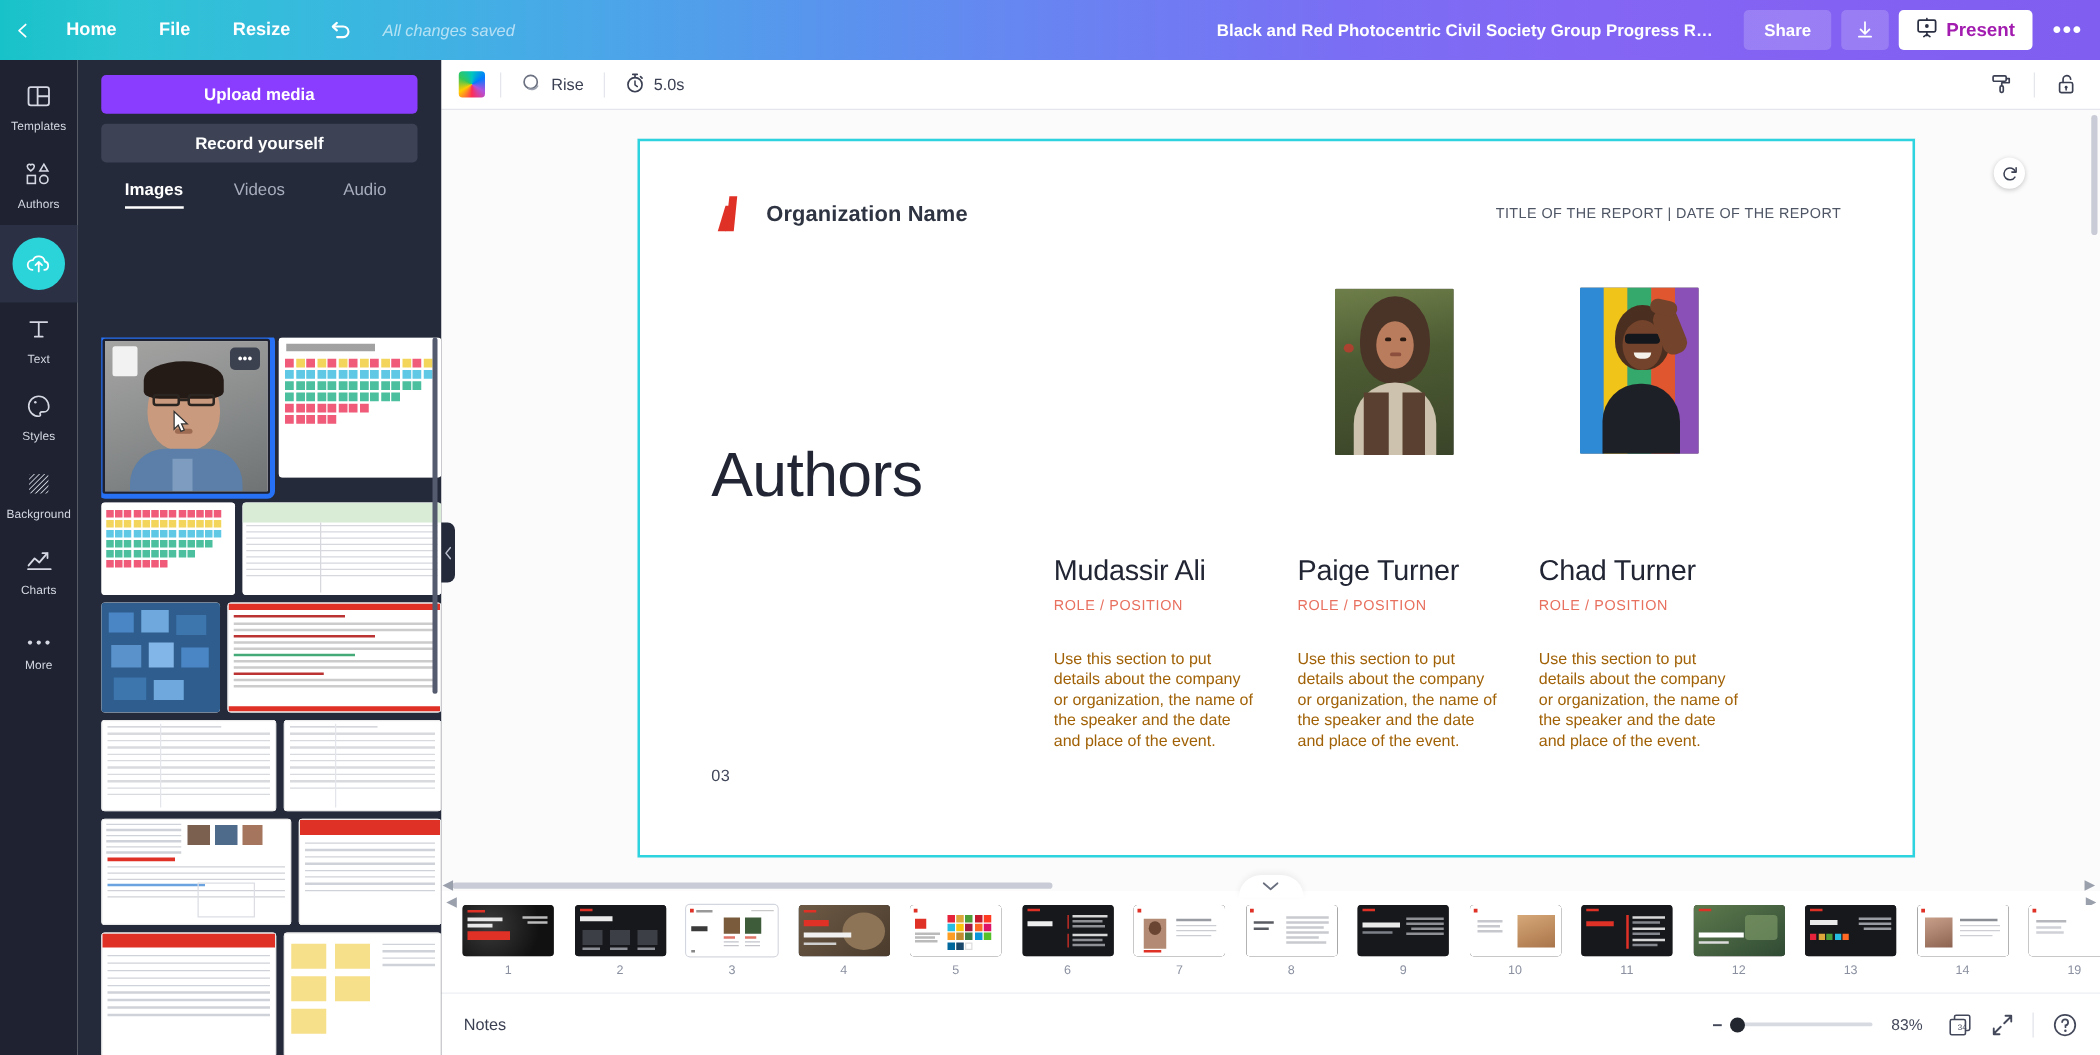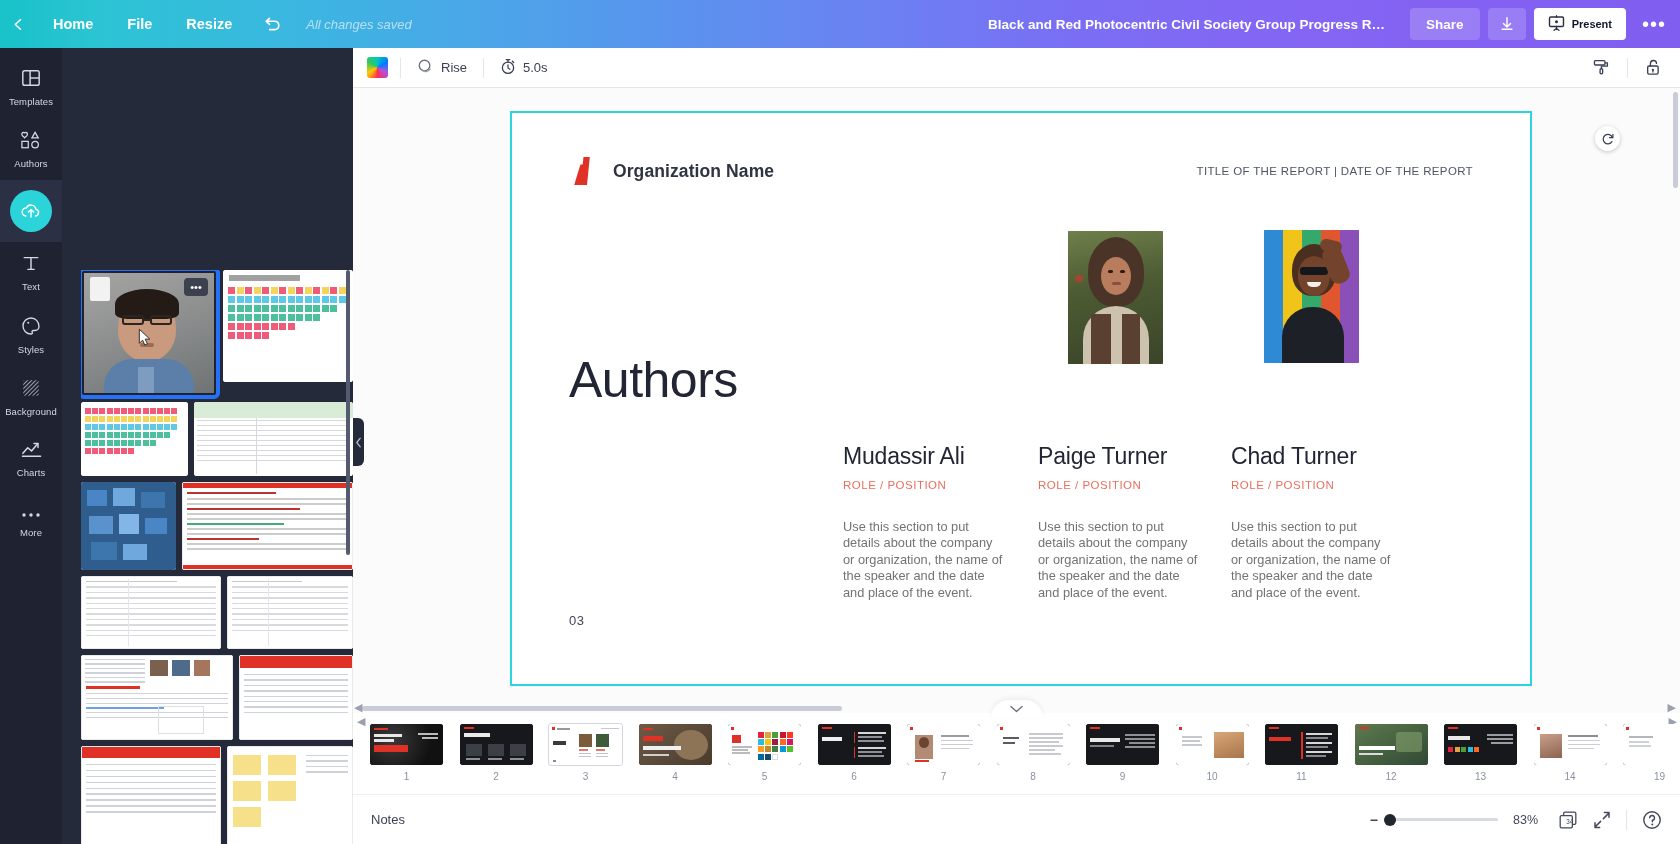--- a/index.html
+++ b/index.html
@@ -48,21 +48,21 @@
   }
   .hdr-iconbtn {
     background: rgba(255,255,255,.18); border-radius: 4px;
     width: 38px; height: 32px; display:flex; align-items:center;
     justify-content:center; margin-right: 8px;
   }
   .hdr-present {
     background: #fff; border-radius: 4px; height: 32px;
     display: flex; align-items: center; gap: 7px;
     padding: 0 14px; margin-right: 8px;
-    color: #0f172a; font-size: 11px; font-weight: bold;
+    color: #a21caf; font-size: 15px; font-weight: bold;
   }
   .hdr-dots {
     width: 40px; height: 40px; display:flex; align-items:center;
     justify-content:center; color:#fff; margin-right: 6px;
     font-size: 20px; letter-spacing: 1px;
   }
 
   
   .rail {
     position: absolute; top: 48px; left: 0; width: 62px; height: 796px;
@@ -197,21 +197,21 @@
     position: absolute; border-radius: 1px; overflow: hidden;
     background: #888;
   }
   .author-name {
     font-size: 23px; color: #222634; white-space: nowrap; letter-spacing: -.2px;
   }
   .author-role {
     font-size: 11.5px; color: #e8705f; letter-spacing: .5px; margin-top: 9px;
   }
   .author-body {
-    font-size: 12.8px; color: #737373; line-height: 1.28;
+    font-size: 12.8px; color: #a16207; line-height: 1.28;
     margin-top: 28px; width: 160px;
   }
   .canvas-rotate {
     position: absolute; right: 60px; top: 38px; width: 25px; height: 25px;
     border-radius: 50%; background: #fff;
     box-shadow: 0 1px 4px rgba(0,0,0,.22);
     display: flex; align-items: center; justify-content: center;
   }
   .canvas-vscroll {
     position: absolute; right: 2px; top: 4px; width: 5px; height: 96px;
@@ -400,20 +400,27 @@
             <circle cx="3" cy="4" r="1.7" fill="#d5d8e2"></circle>
             <circle cx="10" cy="4" r="1.7" fill="#d5d8e2"></circle>
             <circle cx="17" cy="4" r="1.7" fill="#d5d8e2"></circle>
           </svg>
       </span>
       <span class="rail-label">More</span>
     </div>
   </div>
 
   <div class="panel">
+    <div class="btn-upload">Upload media</div>
+    <div class="btn-record">Record yourself</div>
+    <div class="tabs">
+      <div class="tab active">Images</div>
+      <div class="tab">Videos</div>
+      <div class="tab">Audio</div>
+    </div>
 
     <div class="grid">
 
       <div class="grid-row">
         <div class="thumb sel" style="width:136px;height:126px;">
           <div class="art" style="background:#8d8d8d;">
             <div style="position:absolute;inset:0;background:linear-gradient(160deg,#a5a5a3 0%,#8e9090 45%,#6f7374 100%);"></div>
             <div style="position:absolute;left:6px;top:4px;width:20px;height:24px;background:#f2f2f2;border-radius:2px;"></div>
             <div style="position:absolute;right:6px;top:5px;width:24px;height:18px;background:#3c4150;border-radius:4px;display:flex;align-items:center;justify-content:center;color:#fff;font-size:11px;line-height:0;">
               <span>•••</span>

